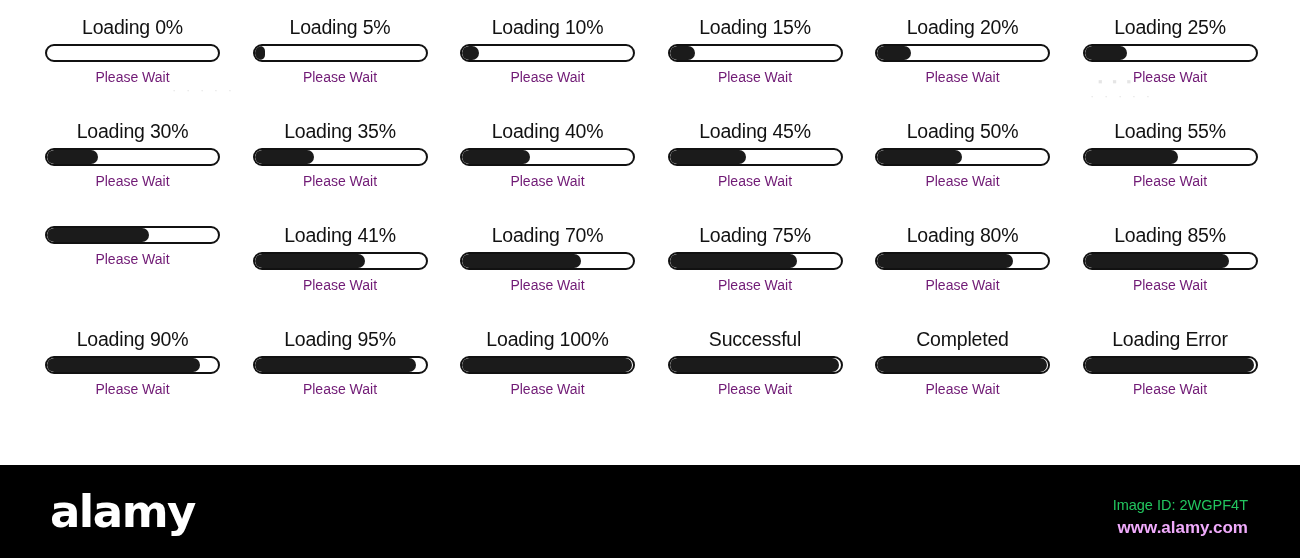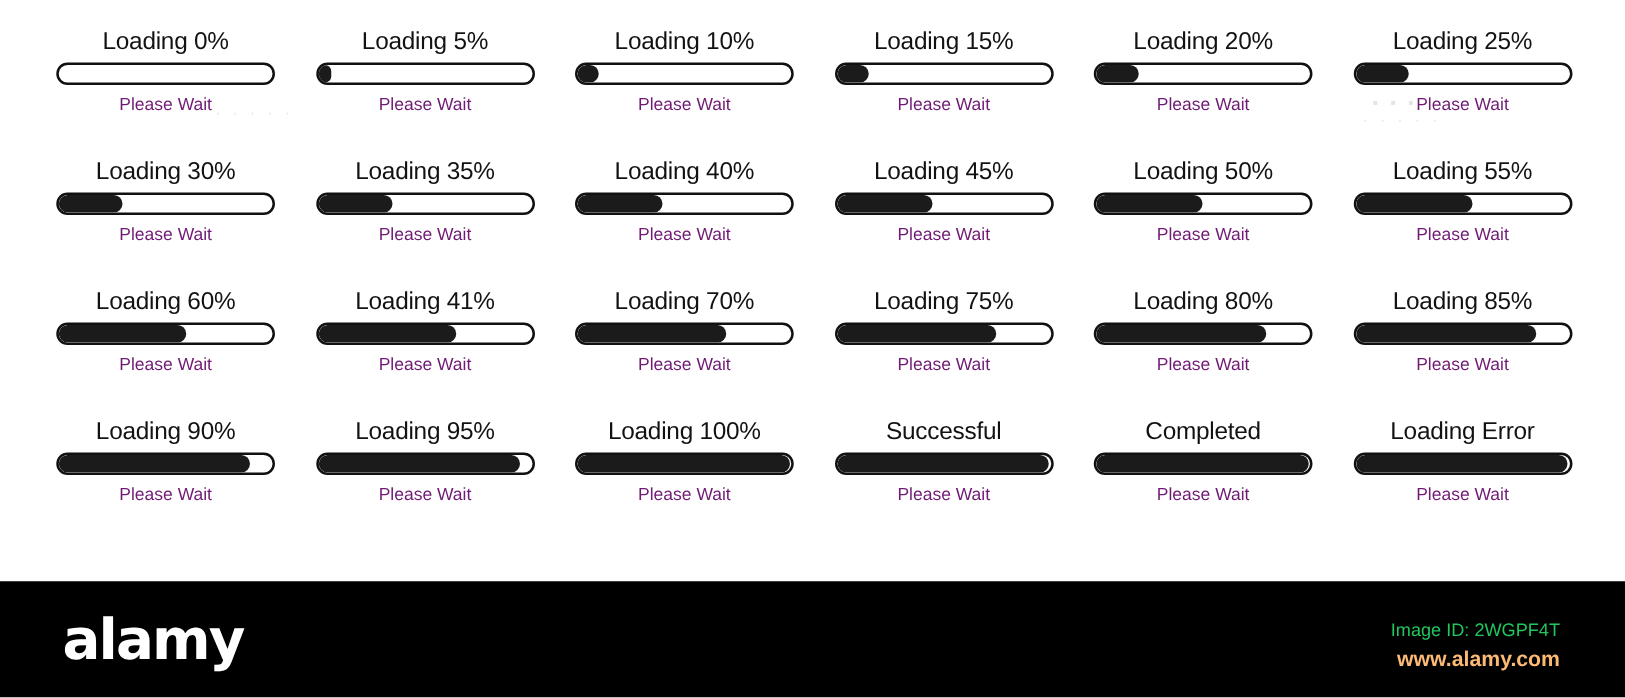--- a/index.html
+++ b/index.html
@@ -24,21 +24,21 @@
     background: #ffffff;
   }
 
   
   #grid {
     position: absolute;
     left: 0;
     top: 0;
     width: 1300px;
     height: 465px;
-    padding: 20px 20px 0 20px;
+    padding: 14px 20px 0 20px;
     display: grid;
     grid-template-columns: repeat(6, 207.5px);
     grid-template-rows: repeat(4, 104px);
     justify-content: start;
     align-content: start;
   }
 
   .loader-card {
     width: 207.5px;
     height: 104px;
@@ -138,21 +138,21 @@
   #image-id {
     font-size: 14.5px;
     line-height: 20px;
     color: #22c55e;
     font-weight: 400;
   }
 
   #alamy-url {
     font-size: 17px;
     line-height: 24px;
-    color: #fdba74;
+    color: #f0abfc;
     font-weight: 700;
     margin-top: 1px;
   }
 </style>
 </head>
 <body>
 
 <div id="stage">
 
   <div id="grid">
@@ -234,21 +234,20 @@
         <div class="loader-sub">Please Wait</div>
       </div>
       <div class="loader-card">
         <div class="loader-title">Loading 55%</div>
         <div class="bar-track">
           <div class="bar-fill" style="width: 93.39px;"></div>
         </div>
         <div class="loader-sub">Please Wait</div>
       </div>
       <div class="loader-card">
-        <div class="loader-title">Loading 60%</div>
         <div class="bar-track">
           <div class="bar-fill" style="width: 101.88px;"></div>
         </div>
         <div class="loader-sub">Please Wait</div>
       </div>
       <div class="loader-card">
         <div class="loader-title">Loading 41%</div>
         <div class="bar-track">
           <div class="bar-fill" style="width: 110.37px;"></div>
         </div>

